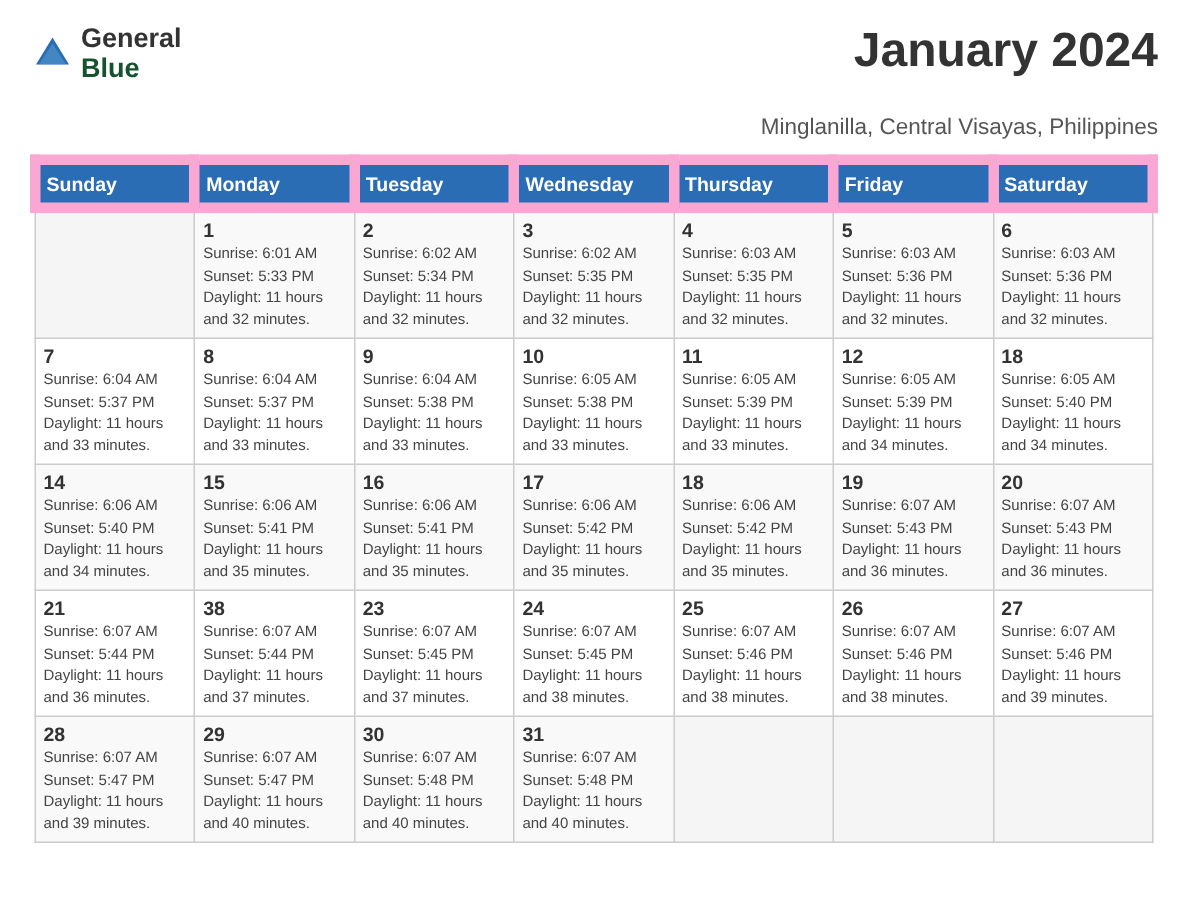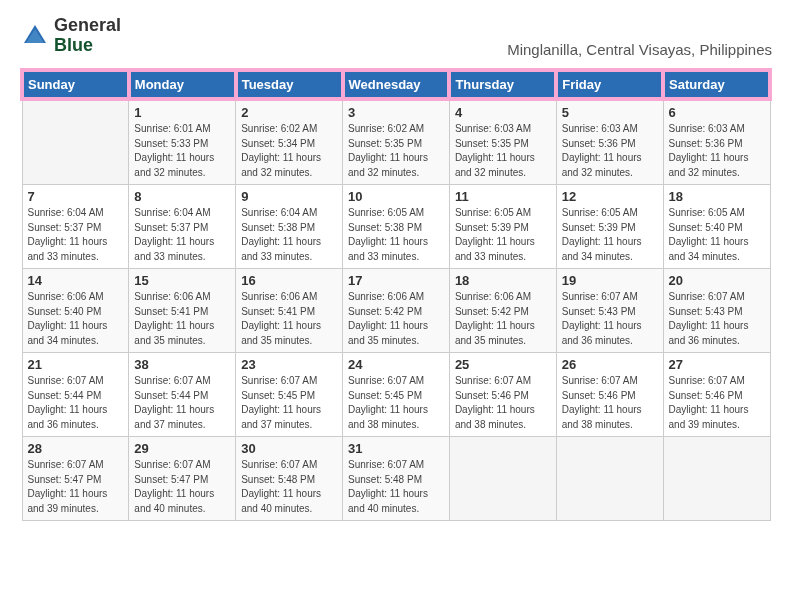--- a/index.html
+++ b/index.html
@@ -53,21 +53,21 @@
       border-collapse: collapse;
       font-size: 11px;
     }
     thead tr th {
       background: #2a6db5;
       color: #fff;
       padding: 5px 4px;
       text-align: left;
       font-size: 13px;
       font-weight: bold;
-      border: 4px solid #f9a8d4;
+      border: 7px solid #f9a8d4;
     }
     tbody tr td {
       border: 1px solid #ccc;
       padding: 4px 5px;
       vertical-align: top;
       min-height: 80px;
       height: 80px;
     }
     .day-num {
       font-size: 13px;
@@ -99,20 +99,21 @@
     <svg class="logo-icon" viewBox="0 0 30 30" xmlns="http://www.w3.org/2000/svg">
       <polygon points="15,4 26,22 4,22" fill="#2a6db5"></polygon>
       <polygon points="15,8 24,22 6,22" fill="#5a9fd4" opacity="0.5"></polygon>
     </svg>
     <div class="logo-text">
       <span class="general">General</span><br>
       <span class="blue">Blue</span>
     </div>
   </div>
   <div class="title-block">
+    <h1>January 2024</h1>
     <h2>Minglanilla, Central Visayas, Philippines</h2>
   </div>
 </div>
 
 <table>
   <thead>
     <tr>
     <th>Sunday</th>
         <th>Monday</th>
         <th>Tuesday</th>

